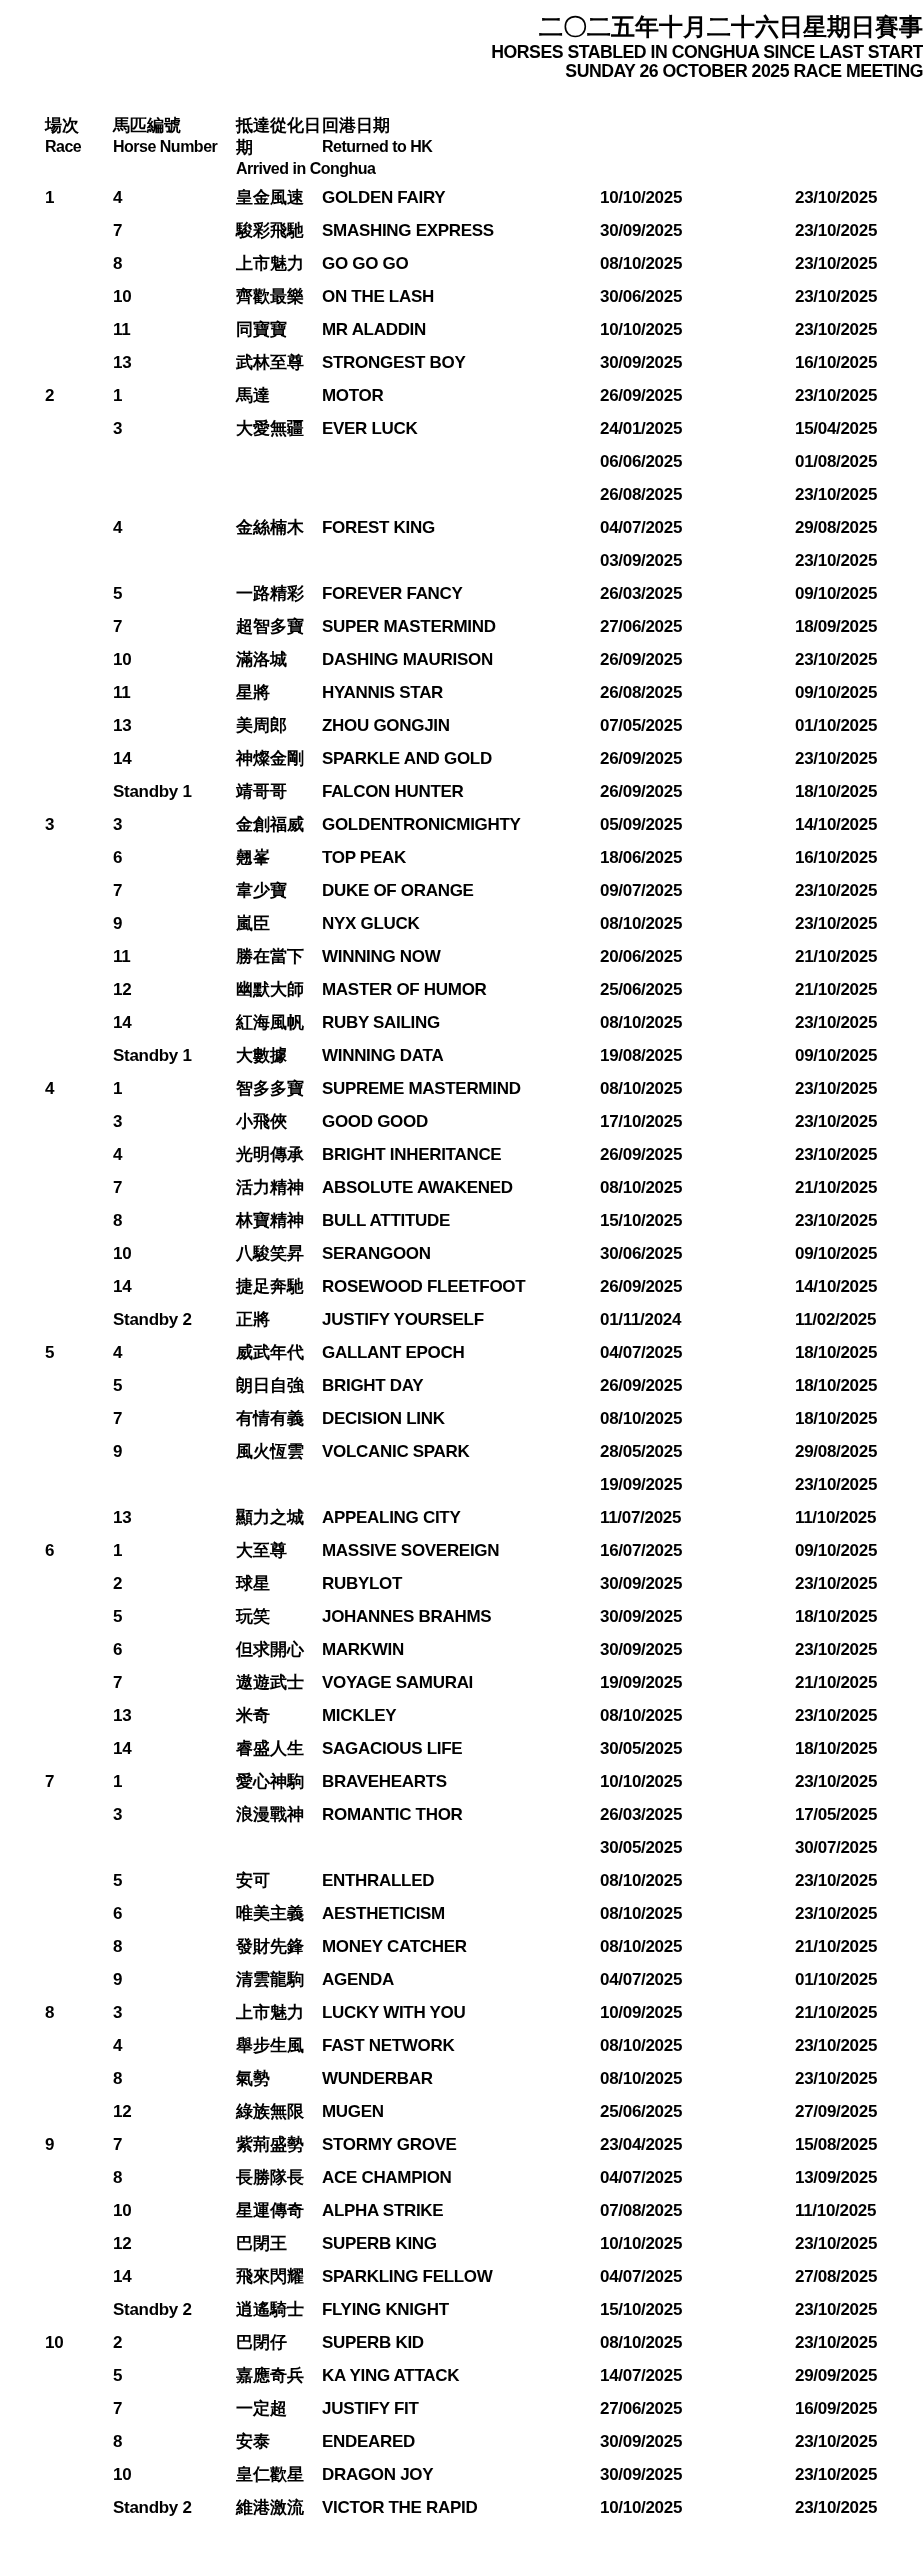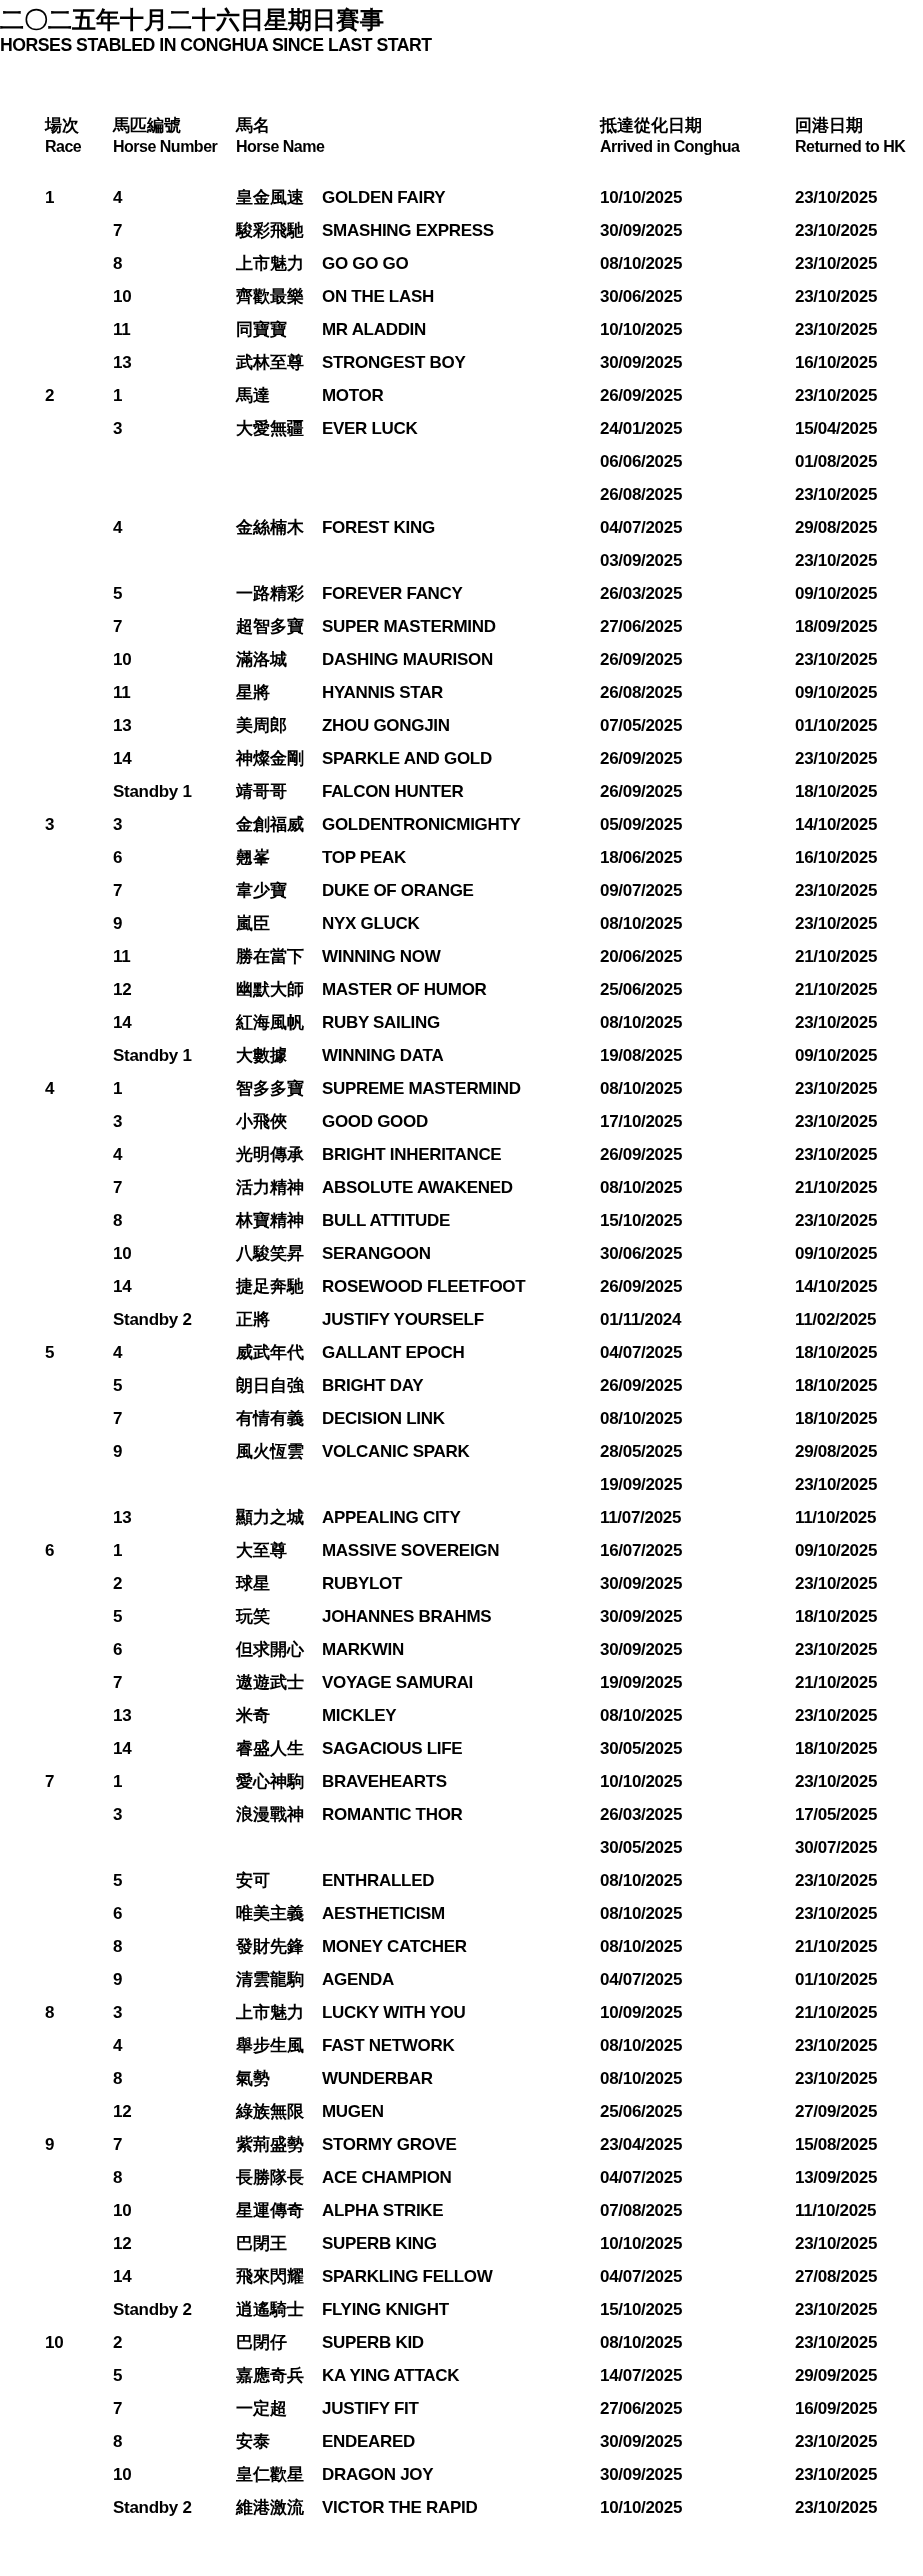--- a/index.html
+++ b/index.html
@@ -1,21 +1,21 @@
 <!DOCTYPE html>
 <html style="font-size:12.3px"><head>
 <meta charset="utf-8">
 <style>
   html,body { margin:0; padding:0; background:#ffffff; }
   .page {
     position:relative; width:923px; height:2576px; background:#ffffff;
     color:#000000; font-family:"Liberation Sans", sans-serif; font-weight:bold;
     overflow:hidden;
   }
-  .titles { position:absolute; top:6px; left:0; width:100%; text-align:left; }
+  .titles { position:absolute; top:13px; left:0; width:100%; text-align:right; }
   .title-zh { font-size:24px; line-height:27px; }
   .title-en { font-size:17.7px; line-height:19px; letter-spacing:-0.5px; }
   .title-en.first { margin-top:3px; }
 
   .grid {
     display:grid;
     grid-template-columns:68px 123px 86px 278px 195px 1fr;
     padding-left:45px;
   }
   .thead { position:absolute; top:115px; left:0; right:0; }
@@ -30,35 +30,32 @@
   .c.zh { letter-spacing:0; }
 </style>
 </head>
 <body>
 
 <div class="page">
 
   <div class="titles">
     <div class="title-zh">二〇二五年十月二十六日星期日賽事</div>
     <div class="title-en first">HORSES STABLED IN CONGHUA SINCE LAST START</div>
+    <div class="title-en">SUNDAY 26 OCTOBER 2025 RACE MEETING</div>
   </div>
 
   <div class="thead grid">
     <div class="hcell">
       <div class="hzh">場次</div>
       <div class="hen">Race</div>
     </div>
     <div class="hcell">
       <div class="hzh">馬匹編號</div>
       <div class="hen">Horse Number</div>
     </div>
-    <div class="hcell hname">
-      <div class="hzh">馬名</div>
-      <div class="hen">Horse Name</div>
-    </div>
     <div class="hcell">
       <div class="hzh">抵達從化日期</div>
       <div class="hen">Arrived in Conghua</div>
     </div>
     <div class="hcell">
       <div class="hzh">回港日期</div>
       <div class="hen">Returned to HK</div>
     </div>
   </div>
 

